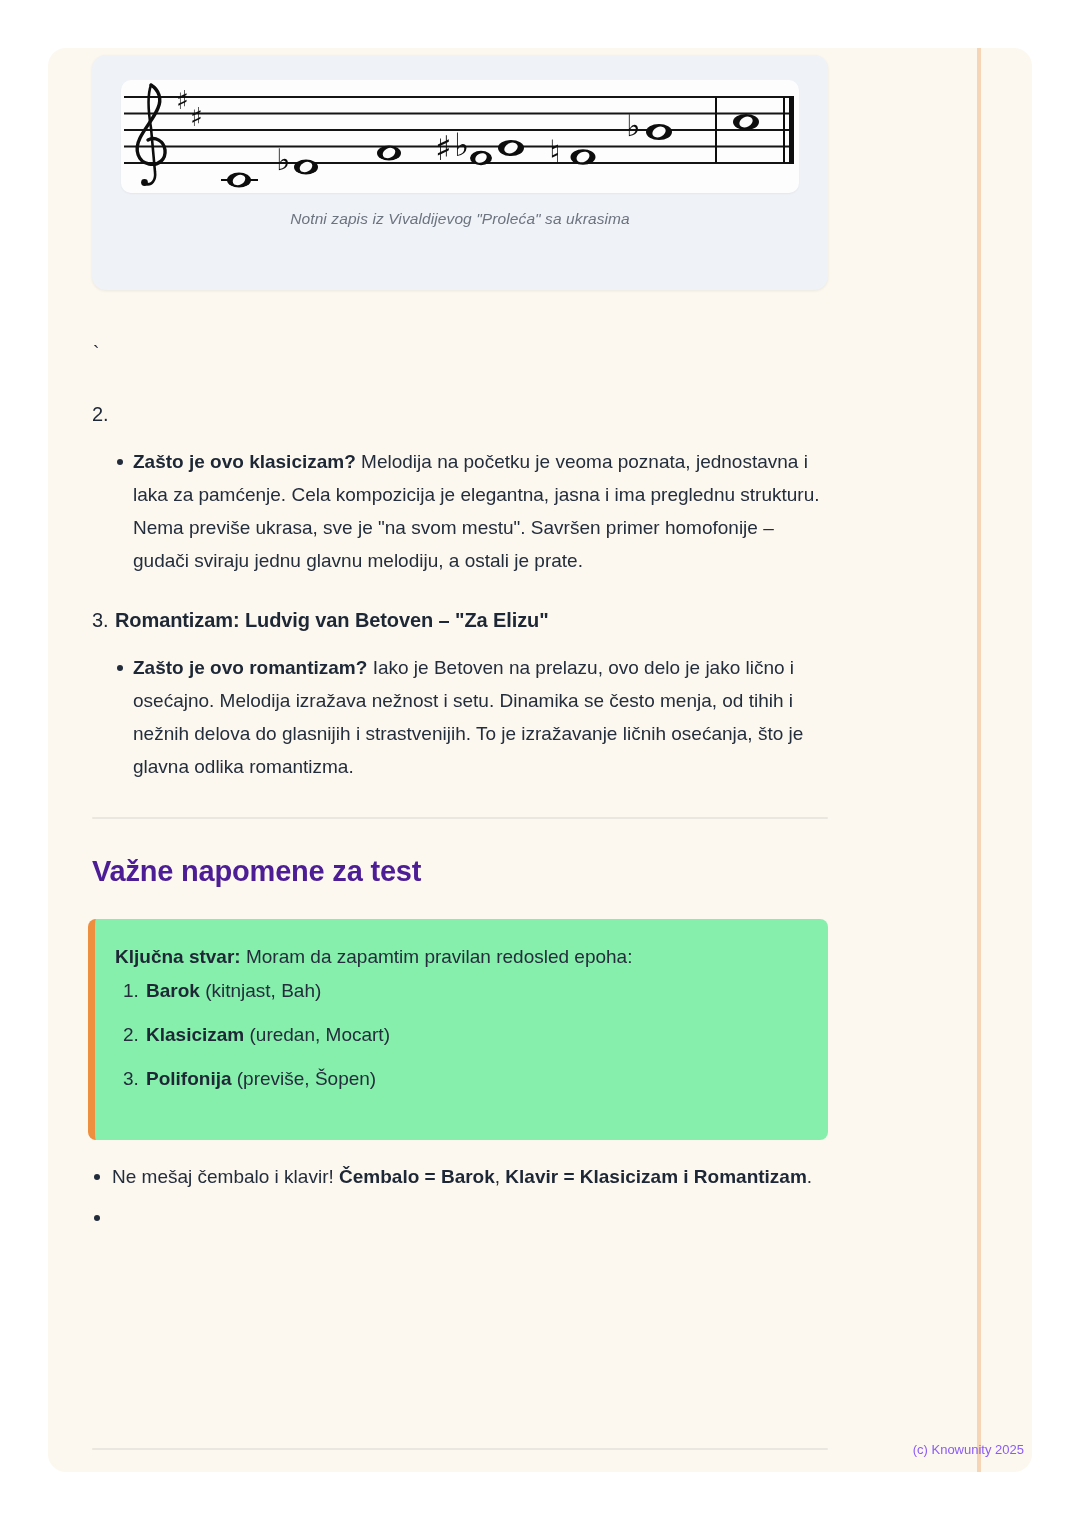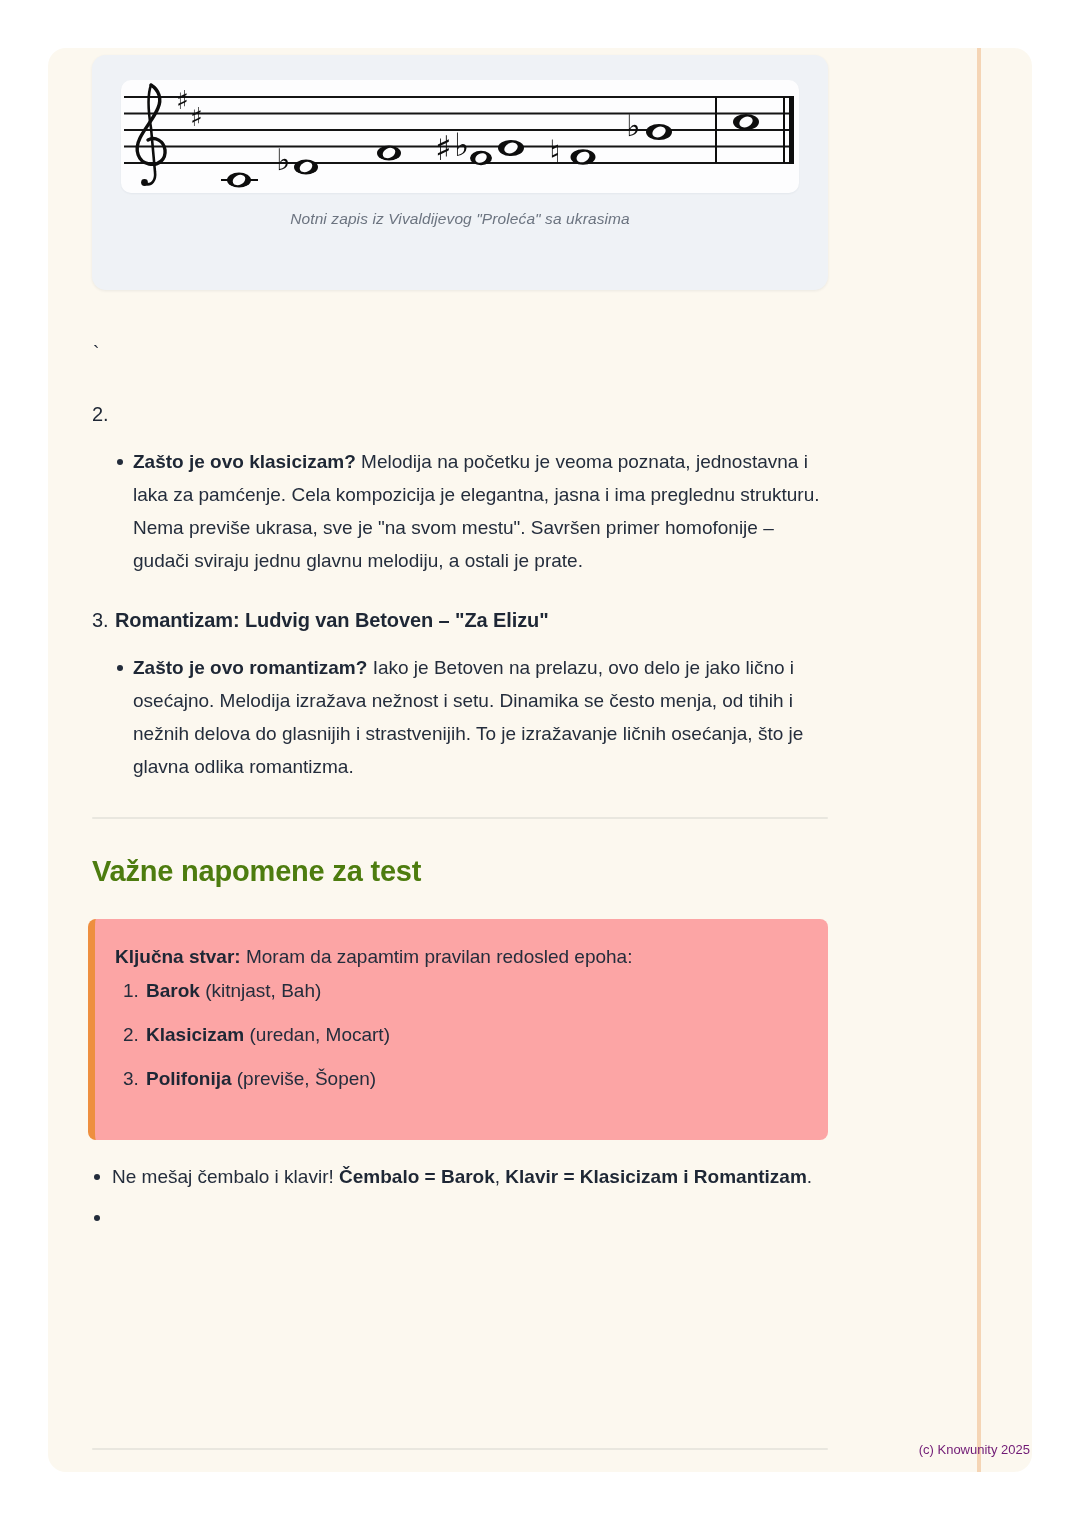--- a/index.html
+++ b/index.html
@@ -47,44 +47,44 @@
   .sub-bullet{position:relative;margin-top:18px;padding-left:41px;
     font-size:19px;line-height:33px;color:#242D3C;}
   .sub-bullet .dot{position:absolute;left:25px;top:14px;width:6px;height:6px;
     border-radius:50%;background:#232C3B;}
   .b{font-weight:700;color:#1E2735;text-align:right;}
 
   .divider{margin-top:34px;height:2px;background:#E9E7DF;border:none;border-radius:1px;}
 
   .notes-heading{
     margin-top:34px;font-size:29px;line-height:36px;font-weight:700;
-    color:#4d7c0f;letter-spacing:-0.2px;
+    color:#4c1d95;letter-spacing:-0.2px;
   }
 
   
   .callout{
     margin-top:30px;margin-left:-4px;width:740px;box-sizing:border-box;
-    background:#fca5a5;border-left:7px solid #EE8F3F;border-radius:8px;
+    background:#86efac;border-left:7px solid #EE8F3F;border-radius:8px;
     padding:21px 30px 45px 20px;font-size:19px;line-height:33px;color:#242D3C;
   }
   .callout-ol{list-style:none;margin:1px 0 0 0;padding:0 0 0 8px;}
   .callout-ol li{display:flex;margin-bottom:11px;line-height:33px;}
   .callout-ol li:last-child{margin-bottom:0;}
   .callout-ol .n{min-width:16px;margin-right:7px;font-weight:400;}
 
   
   .tips{list-style:none;margin:20px 0 0 0;padding:0;font-size:19px;line-height:33px;color:#242D3C;}
   .tips li{position:relative;padding-left:20px;margin-bottom:8px;}
   .tips .dot{position:absolute;left:2px;top:14px;width:6px;height:6px;
     border-radius:50%;background:#232C3B;}
 
   
   .footer-divider{position:absolute;left:44px;bottom:22px;width:736px;height:2px;
     background:#E9E7DF;border-radius:1px;}
-  .copyright{position:absolute;right:2px;bottom:15px;font-size:13px;color:#701a75;}
+  .copyright{position:absolute;right:8px;bottom:15px;font-size:13px;color:#8b5cf6;}
 </style>
 </head>
 <body>
 
 <div class="page">
   <div class="accent-line"></div>
 
   <div class="content">
 
     <div class="figure-card">

